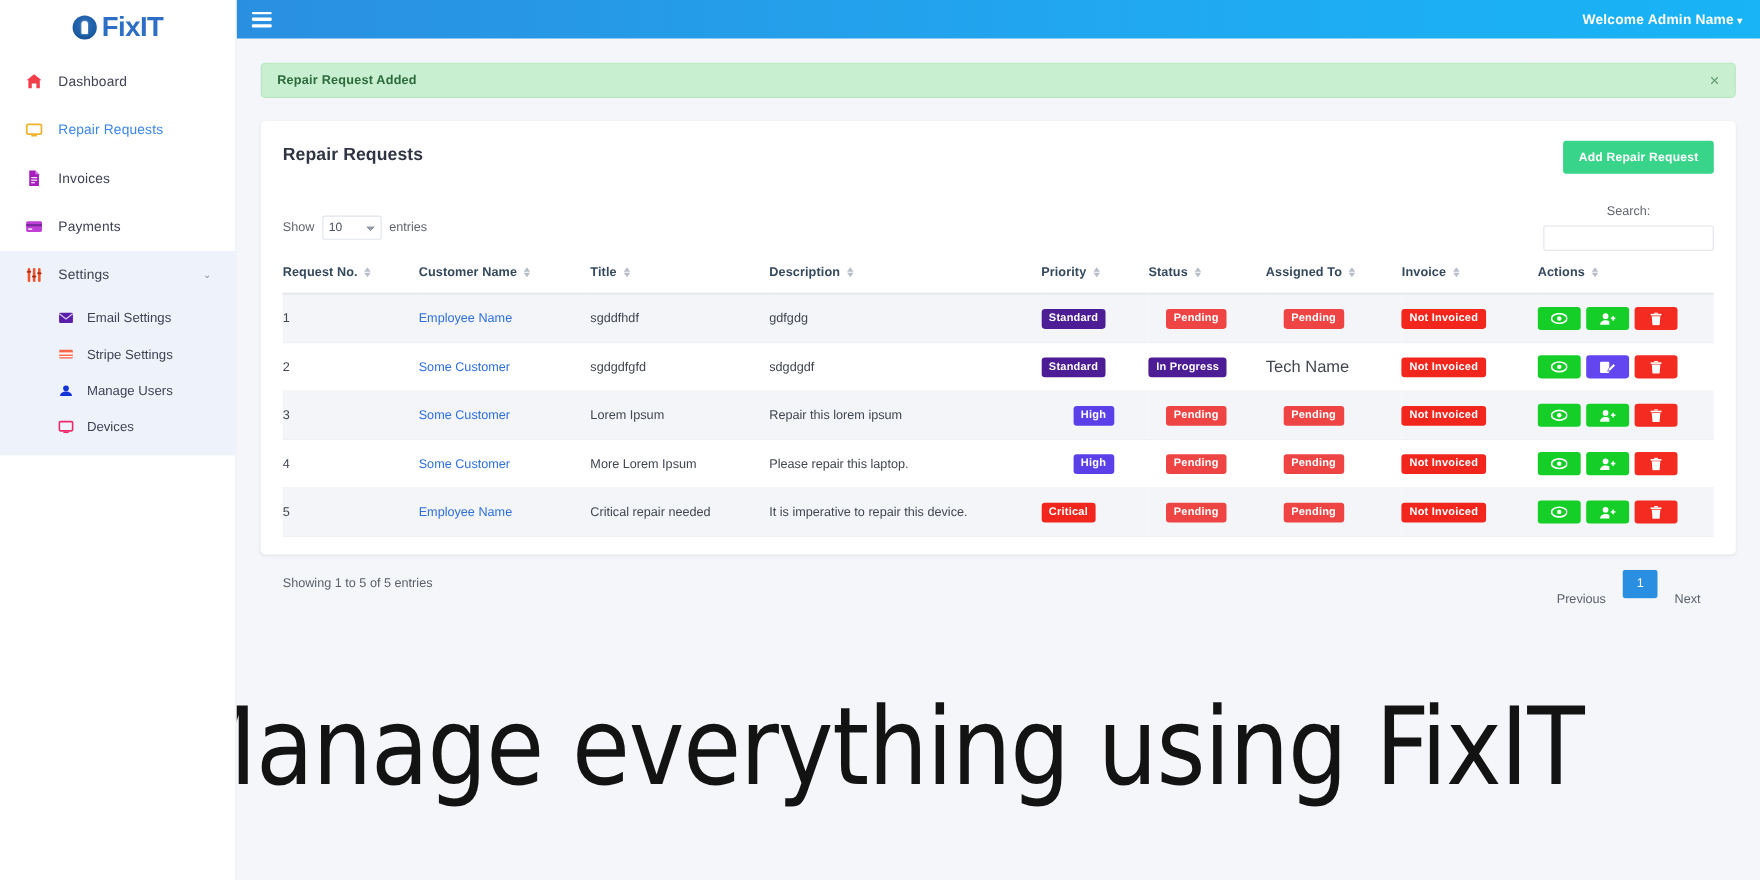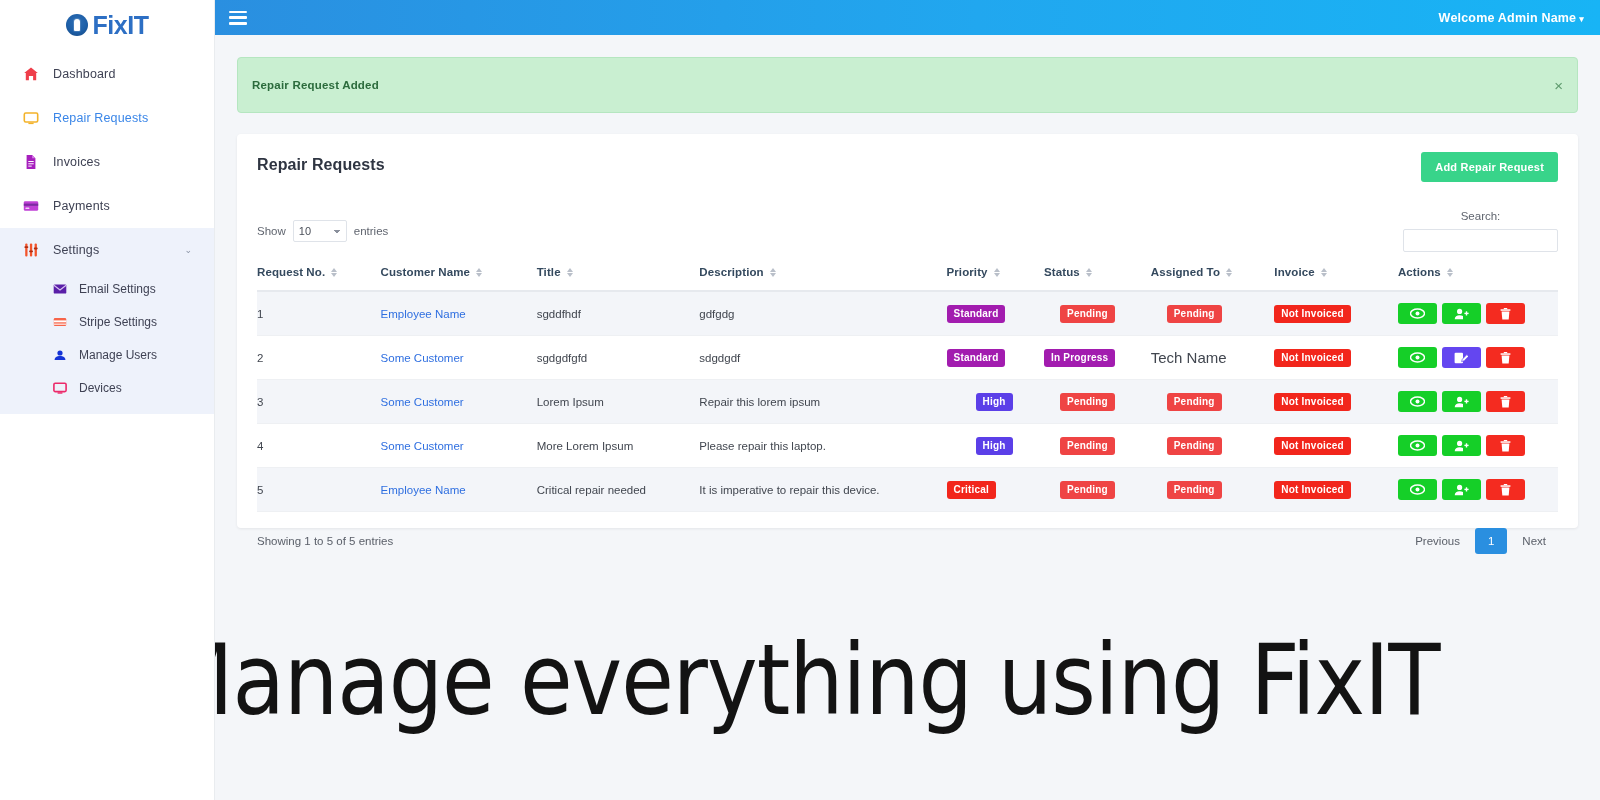--- a/index.html
+++ b/index.html
@@ -115,21 +115,21 @@
     position: absolute; left: 215px; top: 35px;
     width: 1385px; height: 765px;
     background: #f4f6f9;
     padding: 22px 22px 0 22px;
   }
 
   .alert {
     background: #c9efd1;
     border: 1px solid #b5e6c0;
     border-radius: 4px;
-    height: 56px;
+    height: 32px;
     display: flex; align-items: center;
     padding: 0 14px;
     margin-bottom: 21px;
   }
   .alert-text { font-size: 11.5px; color: #2b6b3c; font-weight: 700; letter-spacing: 0.2px; }
   .alert-close {
     margin-left: auto; font-size: 15px; color: #5d9a6d; cursor: pointer; line-height: 1;
     font-weight: 400;
   }
 
@@ -212,21 +212,21 @@
 
   .badge {
     display: inline-block;
     color: #ffffff;
     font-size: 10px; font-weight: 700;
     padding: 4px 7px;
     border-radius: 3px;
     letter-spacing: 0.2px;
     line-height: 1;
   }
-  .badge.blue   { background: #a21caf; }
+  .badge.blue   { background: #4c1d95; }
   .badge.amber  { background: #ef4444; margin-left: 16px; }
   .badge.purple { background: #5b3fe8; margin-left: 29px; }
   .badge.red    { background: #f2261c; }
   .plain-text { font-size: 15px; color: #41464f; }
 
   .actions { display: flex; gap: 5px; align-items: center; }
   .act {
     width: 39px; height: 21px;
     border-radius: 3px;
     display: flex; align-items: center; justify-content: center;
@@ -241,20 +241,21 @@
     display: flex; align-items: center; justify-content: space-between;
     margin-top: 16px;
   }
   .foot-info { font-size: 11.5px; color: #5b606a; }
   .pager { display: flex; align-items: center; }
   .pg {
     font-size: 11.5px; color: #5b606a;
     padding: 6px 11px;
     cursor: pointer;
     border: 1px solid transparent;
+    margin-top: 28px;
   }
   .pg.num {
     background: #2a8fe0; color: #ffffff;
     border-radius: 3px;
     padding: 6px 12px;
     margin: 0 3px;
     font-weight: 400;
   }
 
   

